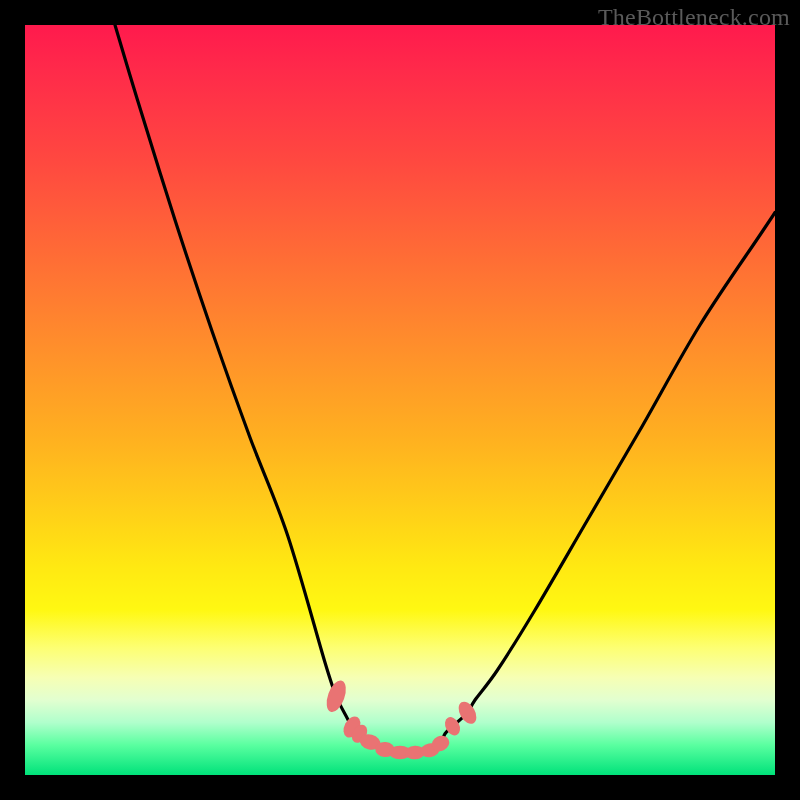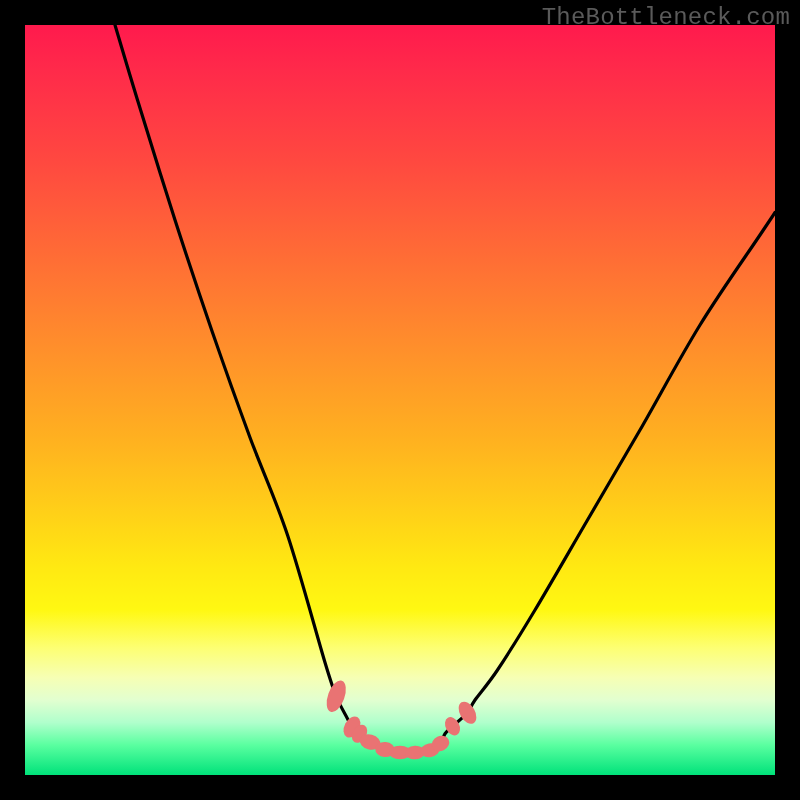--- a/index.html
+++ b/index.html
@@ -37,21 +37,21 @@
       #e2ffd0 90%,
       #b0ffcc 93%,
       #5affa0 96%,
       #00e27a 100%
     );
   }
   .watermark {
     position: absolute;
     top: 4px;
     right: 10px;
-    font-family: Liberation Mono, monospace;
+    font-family: Liberation Serif, serif;
     font-size: 24px;
     color: #5a5a5a;
     letter-spacing: 0.2px;
     user-select: none;
   }
   svg.curve {
     position: absolute;
     left: 0;
     top: 0;
     width: 750px;

